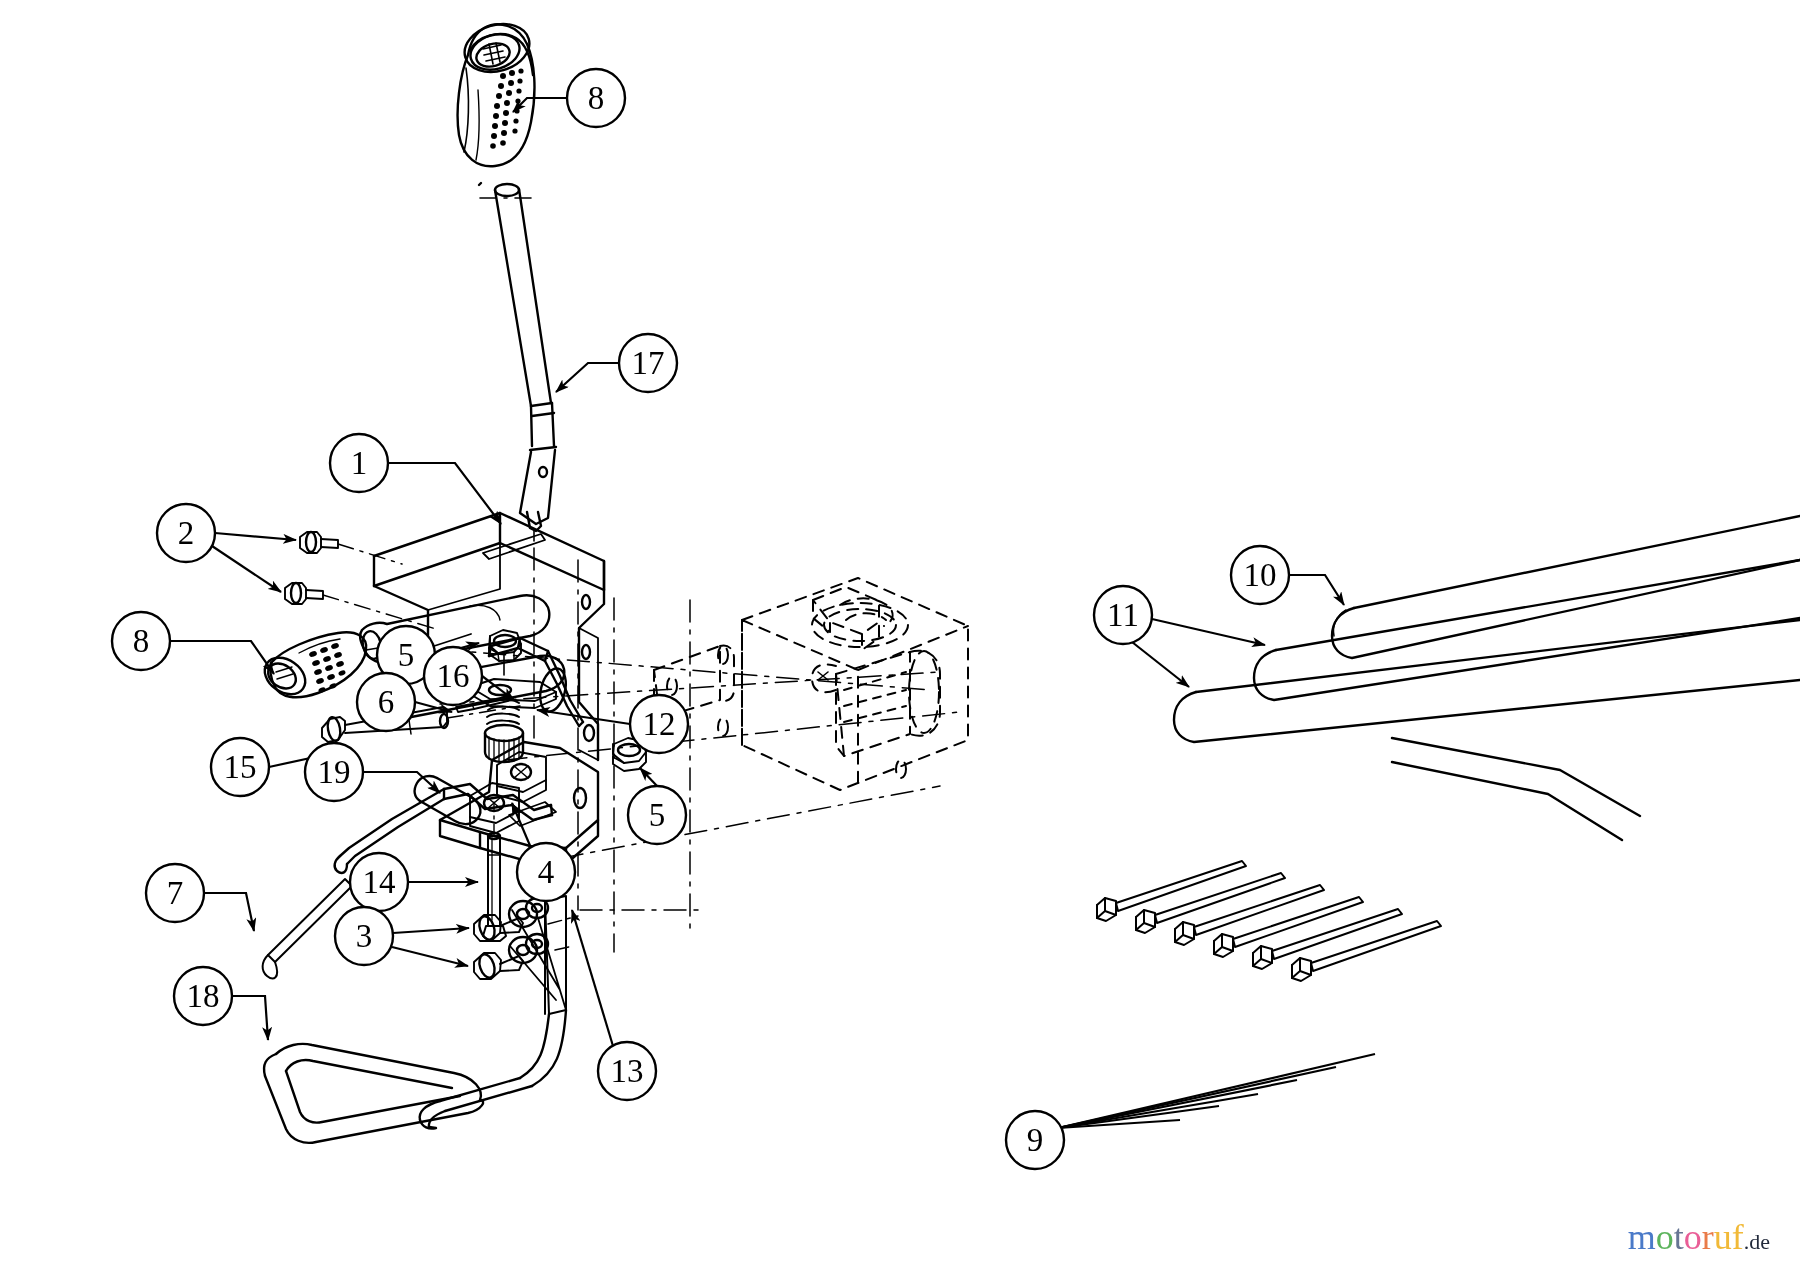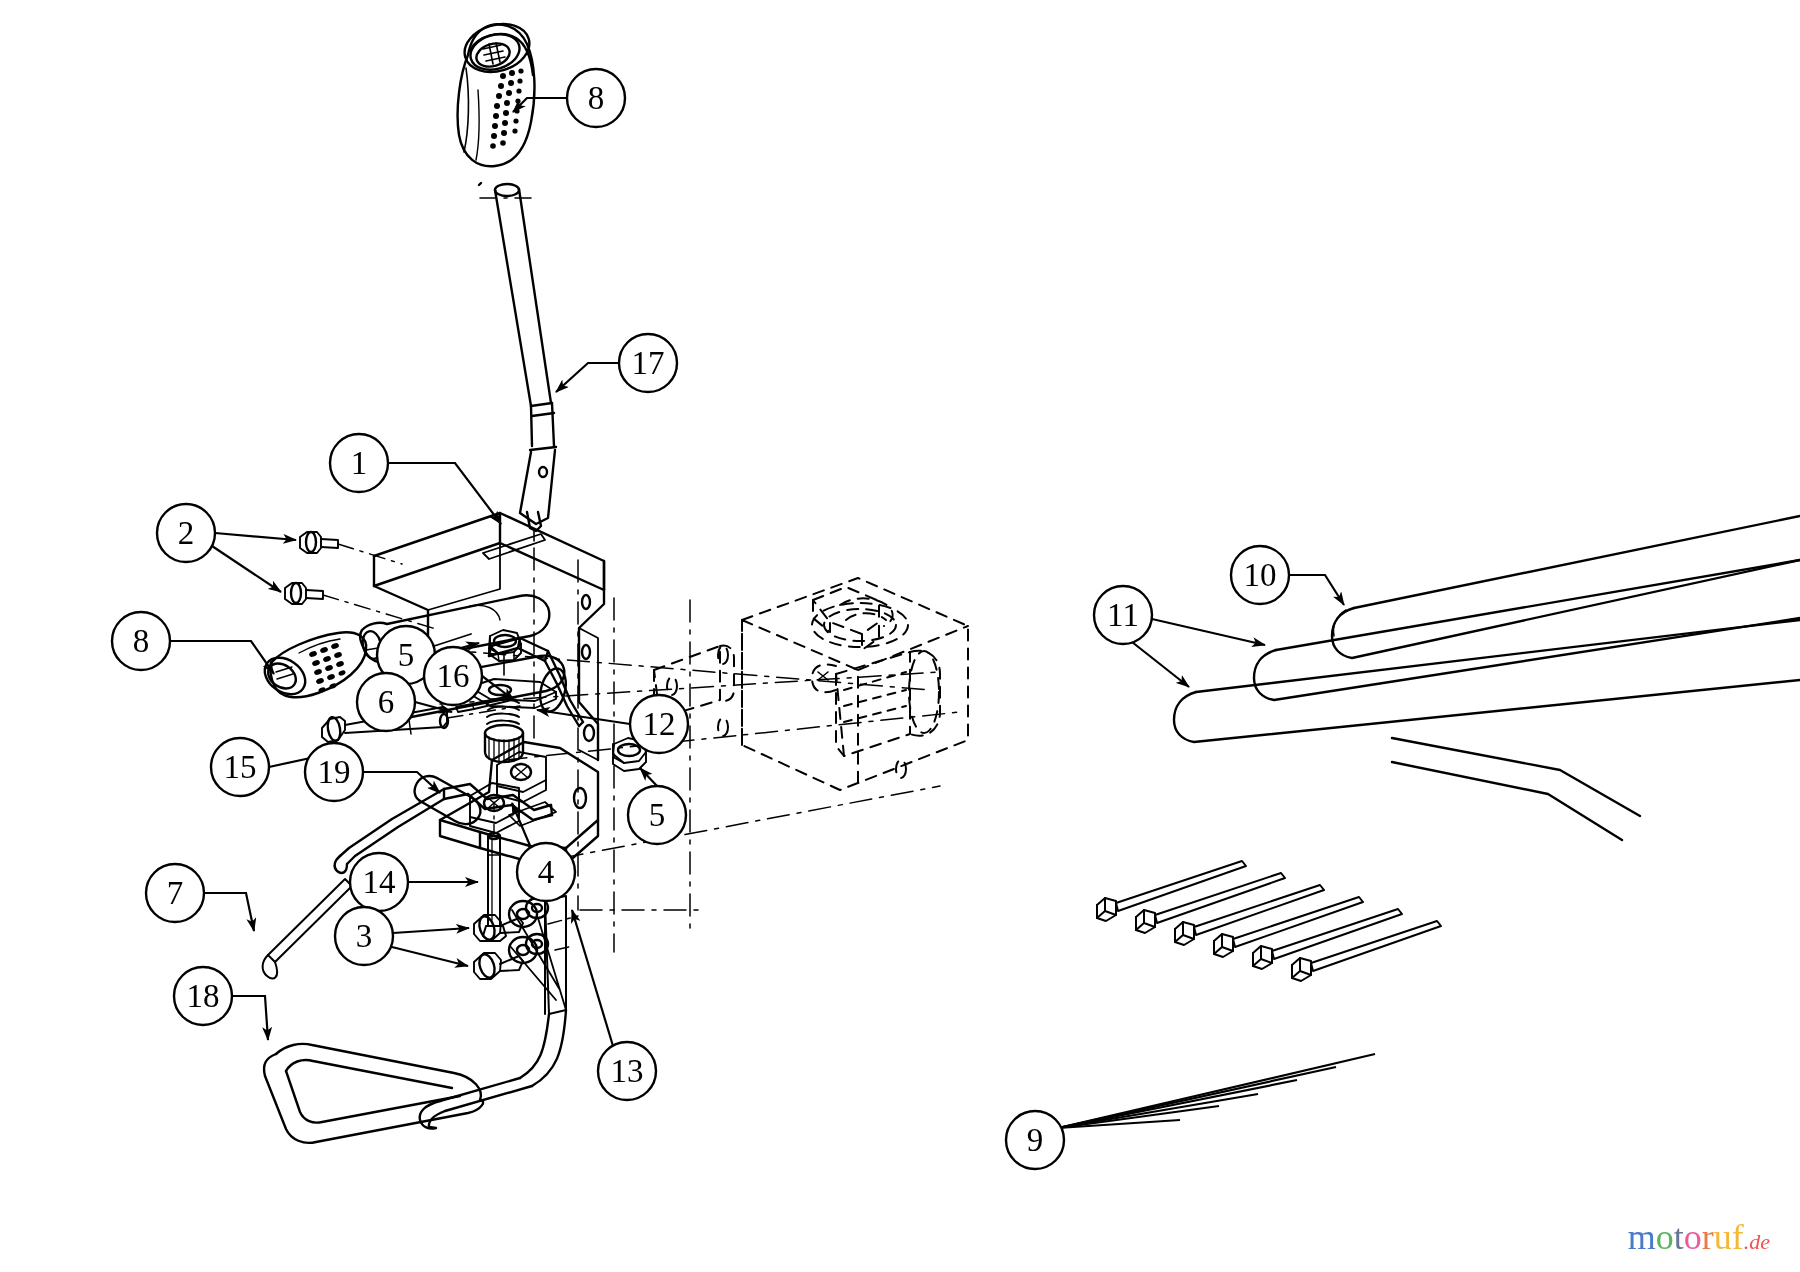--- a/index.html
+++ b/index.html
@@ -10,21 +10,21 @@
     position:absolute;right:22px;bottom:12px;
     font-family:"Liberation Sans", sans-serif;
     font-size:44px;letter-spacing:1px;color:#1a1a1a;white-space:nowrap;
   }
   .watermark{
     position:absolute;right:30px;bottom:14px;
     font-family:"Liberation Serif", serif;
     font-size:36px;white-space:nowrap;opacity:.92;
   }
   .watermark span{font-weight:400;}
-  .wm-de{font-size:22px;color:#ef4444;font-style:italic;}
+  .wm-de{font-size:22px;color:#0f172a;}
 </style>
 </head>
 <body>
 
 <div id="page">
 
   <svg id="diagram" viewBox="0 0 1800 1272" xmlns="http://www.w3.org/2000/svg">
     <defs>
       <marker id="ah" markerWidth="14" markerHeight="10" refX="13" refY="5" orient="auto" markerUnits="userSpaceOnUse">
         <path d="M0,0 L14,5 L0,10 L3.5,5 Z" fill="#000"></path>

